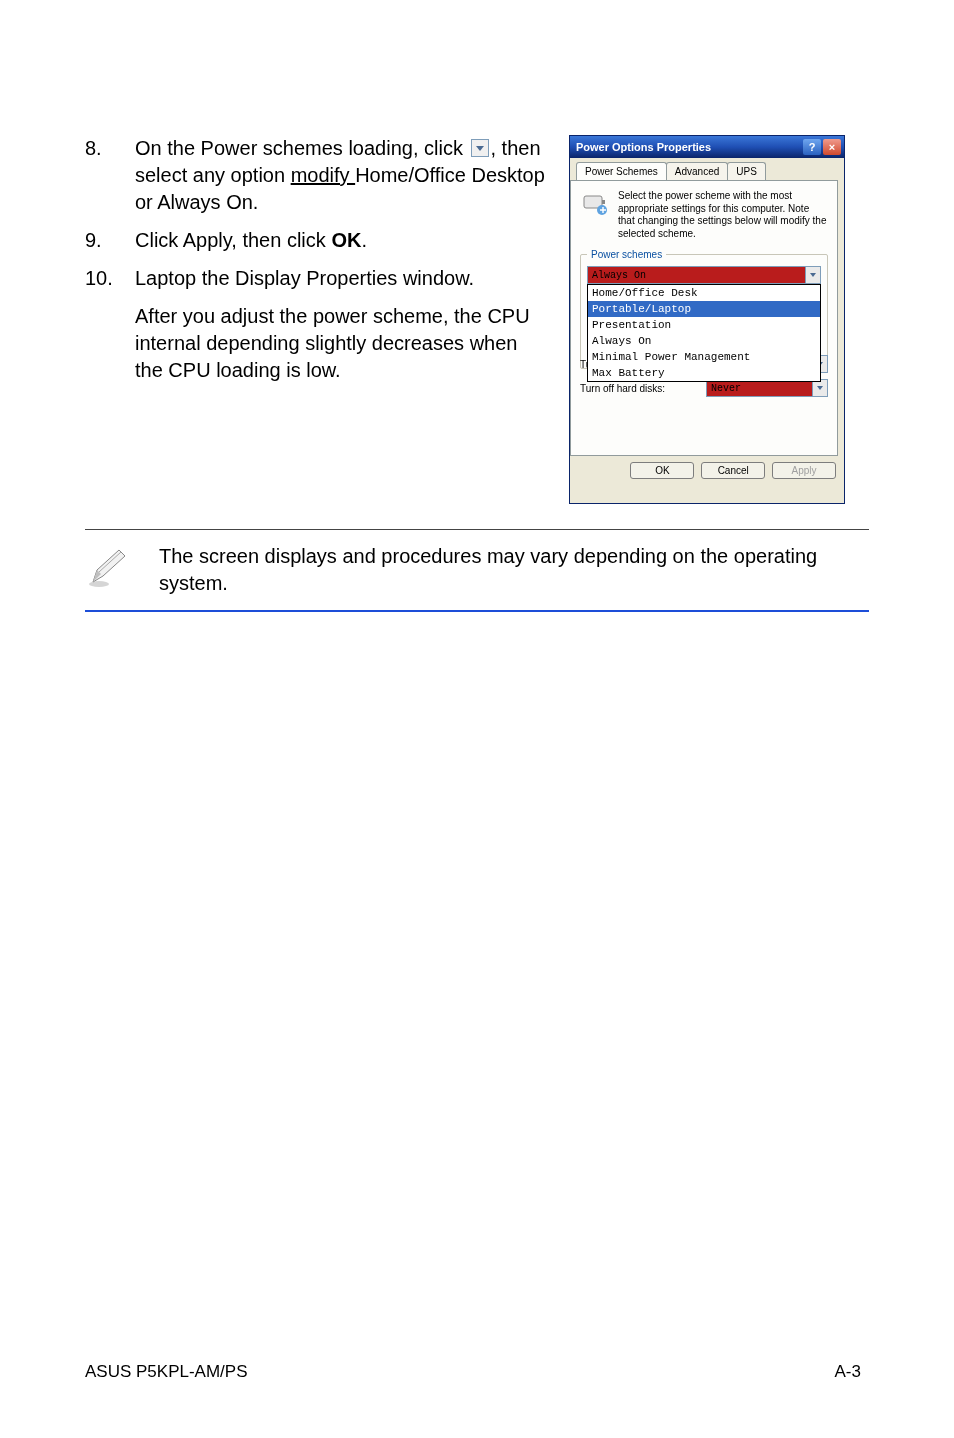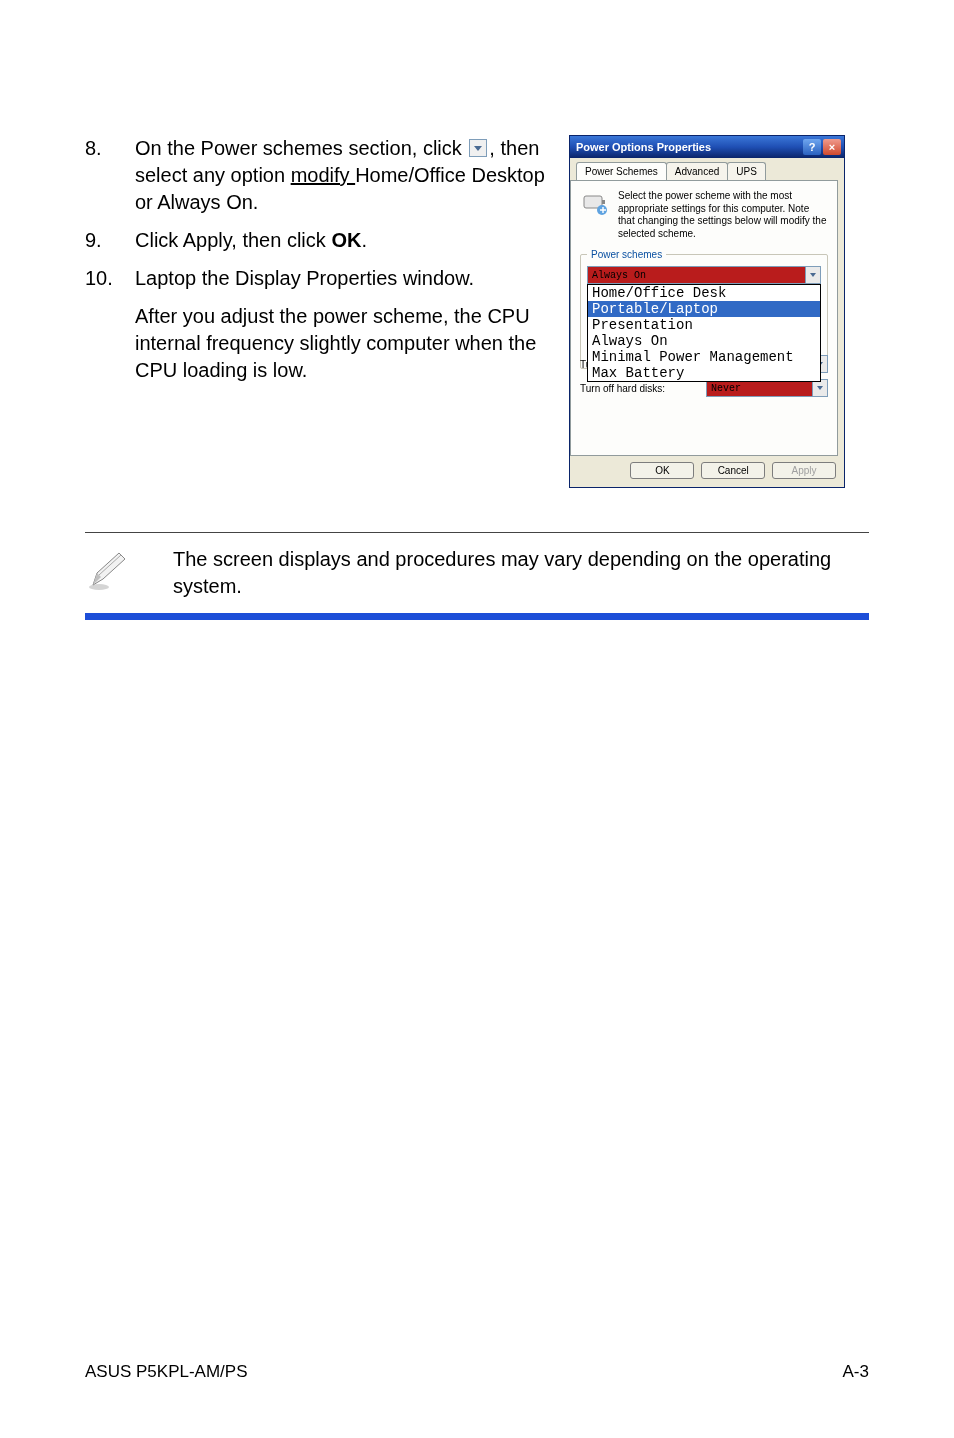--- a/index.html
+++ b/index.html
@@ -28,66 +28,66 @@
   .tab { padding: 3px 8px; border: 1px solid #919b9c; border-bottom: none; background: #f6f4ec; border-top-left-radius: 3px; border-top-right-radius: 3px; font-size: 10px; margin-right: -1px; }
   .tab.active { background: #fdfdfb; position: relative; z-index: 2; }
   .tabcontent { margin: 0 6px 6px 0; background: #fdfdfb; border: 1px solid #919b9c; padding: 9px; position: relative; min-height: 276px; }
   .descrow { display: flex; gap: 8px; align-items: flex-start; }
   .bat-icon { width: 30px; height: 30px; flex: 0 0 30px; }
   .descrow .txt { font-size: 10px; line-height: 1.25; }
   fieldset { border: 1px solid #c8c6b8; border-radius: 2px; padding: 6px; margin-top: 9px; }
   legend { font-size: 10px; padding: 0 4px; color: #0a50a1; }
   .dropdown { width: 100%; height: 18px; background: #b91c1c; border: 1px solid #7e9db9; display: flex; align-items: center; padding: 0 4px; font-size: 10px; position: relative; font-family: Liberation Mono, monospace; }
   .dropdown.open { height: auto; flex-direction: column; align-items: stretch; padding: 0; z-index: 5; position: relative; border: 1px solid #000; }
-  .dropdown.open .opt { padding: 1px 4px; background: #fff; font-size: 14px; line-height: 14px; }
+  .dropdown.open .opt { padding: 1px 4px; background: #fff; font-size: 11px; line-height: 14px; }
   .dropdown.open .opt.sel { background: #316ac5; color: #fff; }
   .drop-arrow { position: absolute; right: 0; top: 0; bottom: 0; width: 15px; background: #eaeaea; border-left: 1px solid #7e9db9; }
   .drop-arrow::after { content: ""; position: absolute; left: 4px; top: 6px; border-left: 3px solid transparent; border-right: 3px solid transparent; border-top: 4px solid #4a6a92; }
   .pair-row { display: flex; align-items: center; margin-top: 6px; gap: 6px; }
   .pair-row .lbl { flex: 0 0 96px; font-size: 10px; }
   .pair-row .val { flex: 1 1 auto; padding-left: 24px; }
   .pair-row .dropdown { height: 18px; }
-  .btnrow { text-align: right; padding: 0 8px 8px 8px; }
+  .btnrow { text-align: right; padding: 0 8px 24px 8px; }
   .xpbtn { display: inline-block; min-width: 64px; padding: 2px 10px; font-size: 10px; background: #f3f2e9; border: 1px solid #7d7d7d; border-radius: 3px; margin-left: 4px; text-align: center; }
   .xpbtn.disabled { color: #a0a0a0; }
   .mon-row-covered { position: relative; }
 
-  .noteblock { margin-top: 44px; border-top: 1px solid #444; border-bottom: 7px solid #1d4ed8; padding: 13px 0 13px 0; display: flex; gap: 44px; align-items: flex-start; }
+  .noteblock { margin-top: 25px; border-top: 1px solid #444; border-bottom: 2px solid #1d4ed8; padding: 13px 0 13px 0; display: flex; gap: 30px; align-items: flex-start; }
   .noteblock .nicon { width: 44px; padding-top: 3px; }
   .noteblock .ntext { font-size: 20px; line-height: 1.35; flex: 1; }
 
-  .footer { position: absolute; left: 85px; right: 85px; bottom: 56px; display: flex; justify-content: space-between; font-size: 17px; }
+  .footer { position: absolute; left: 85px; right: 93px; bottom: 56px; display: flex; justify-content: space-between; font-size: 17px; }
 
   svg { display: block; }
 </style>
 </head>
 <body>
 
 <div class="page">
   <div class="columns">
     <div class="leftcol">
       <ol class="steps">
         <li>
           <span class="num">8.</span>
           <span class="body">
-            <span>On the Power schemes section, click </span><span class="inline-drop-icon"></span><span>, then select any option </span><span class="underline-word">modify </span><span>Home/Office Desktop or Always On.</span>
+            <span>On the Power schemes loading, click </span><span class="inline-drop-icon"></span><span>, then select any option </span><span class="underline-word">modify </span><span>Home/Office Desktop or Always On.</span>
           </span>
         </li>
         <li>
           <span class="num">9.</span>
           <span class="body">
             <span>Click Apply, then click </span><span class="bold">OK</span><span>.</span>
           </span>
         </li>
         <li>
           <span class="num">10.</span>
           <span class="body">Laptop the Display Properties window.</span>
         </li>
       </ol>
-      <p class="para-after">After you adjust the power scheme, the CPU internal frequency slightly computer when the CPU loading is low.</p>
+      <p class="para-after">After you adjust the power scheme, the CPU internal depending slightly decreases when the CPU loading is low.</p>
     </div>
 
     <div class="rightcol">
       <div class="win">
         <div class="titlebar">
           <span class="ttl">Power Options Properties</span>
           <span class="tbtn help">?</span>
           <span class="tbtn close">×</span>
         </div>
         <div class="tabrow">

